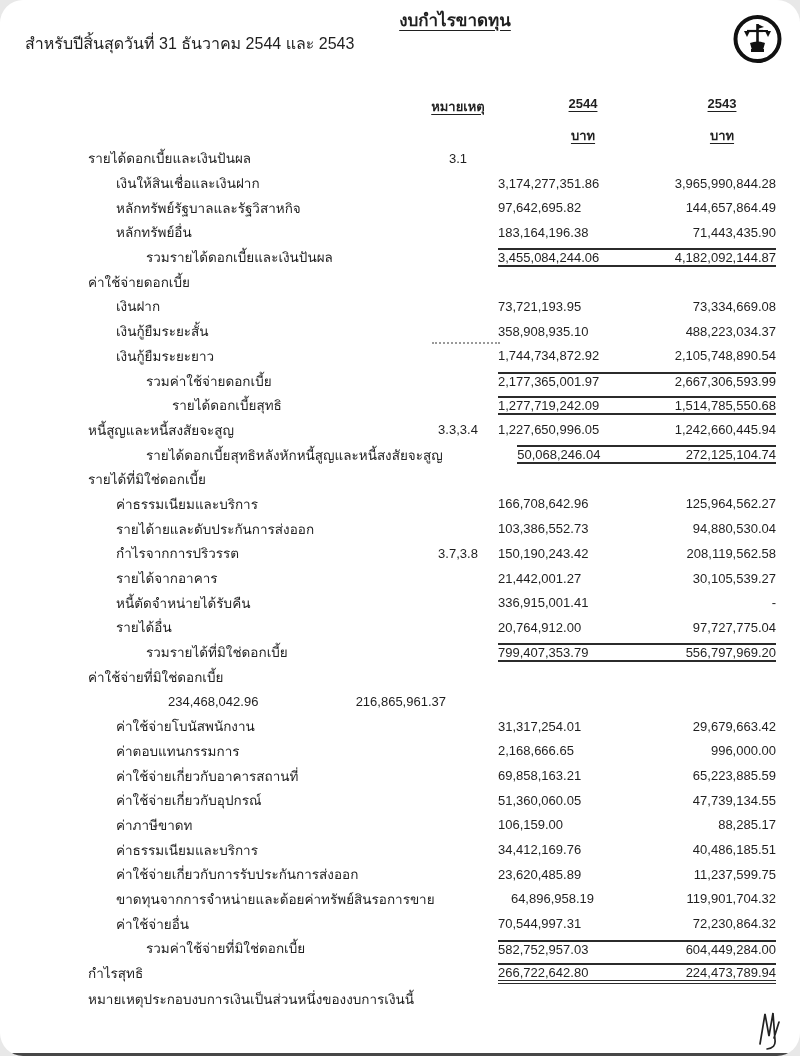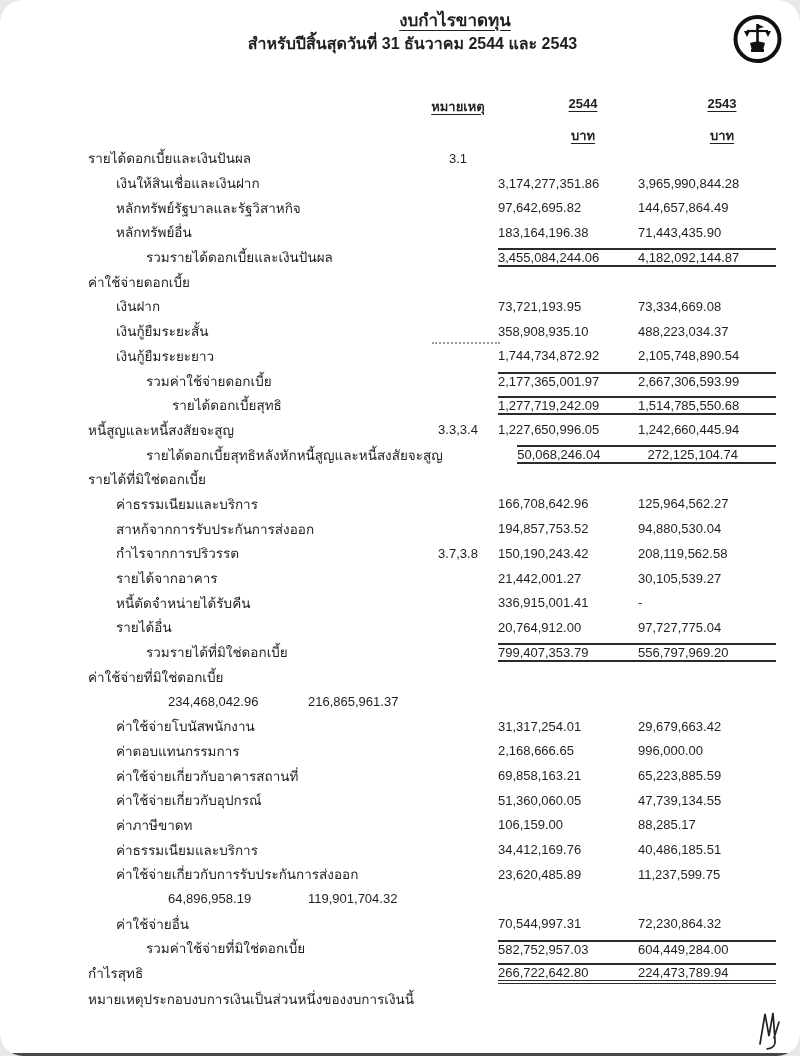--- a/index.html
+++ b/index.html
@@ -23,36 +23,36 @@
   }
   
   .title{
     position:absolute;top:6px;left:0;width:800px;
     text-align:center;padding-left:110px;box-sizing:border-box;
     font-size:17px;font-weight:bold;
   }
   .title span{text-decoration:underline;text-underline-offset:4px;}
   .subtitle{
     position:absolute;top:31px;left:0;width:800px;
-    text-align:center;padding-left:25px;box-sizing:border-box;
-    font-size:16px;font-weight:bold;
+    text-align:left;padding-left:25px;box-sizing:border-box;
+    font-size:16px;font-weight:normal;
   }
   
   .logo{position:absolute;top:13px;right:15px;width:55px;height:55px;}
   
   .table{
     position:absolute;top:96px;left:88px;width:688px;
   }
   .hdr-row{display:flex;height:26px;align-items:flex-start;font-weight:bold;font-size:13.5px;}
   .unit-row{display:flex;height:24px;align-items:flex-end;font-weight:bold;font-size:13.5px;}
   .row{display:flex;height:24.7px;align-items:center;}
   .c-label{flex:1;font-size:13.5px;white-space:nowrap;overflow:visible;}
   .c-note{width:80px;text-align:center;font-size:13px;}
   .c-v1{width:140px;font-size:13px;box-sizing:border-box;}
-  .c-v2{width:138px;text-align:left;font-size:13px;box-sizing:border-box;}
+  .c-v2{width:138px;text-align:right;font-size:13px;box-sizing:border-box;}
   .hdr-row .c-v1,.hdr-row .c-v2,.unit-row .c-v1,.unit-row .c-v2{
     text-align:center;padding-left:30px;
   }
   .u{text-decoration:underline;text-underline-offset:3px;}
   .ind-0 .c-label{padding-left:0;}
   .ind-1 .c-label{padding-left:28px;}
   .ind-2 .c-label{padding-left:58px;}
   .ind-3 .c-label{padding-left:84px;}
   .rt .c-v1,.rt .c-v2{border-top:2px solid var(--rule);}
   .rb1 .c-v1,.rb1 .c-v2{border-bottom:2px solid var(--rule);}
@@ -208,23 +208,23 @@
   </div>
 
   <div class="row ind-1">
     <div class="c-label">ค่าธรรมเนียมและบริการ</div>
     <div class="c-note"></div>
     <div class="c-v1">166,708,642.96</div>
     <div class="c-v2">125,964,562.27</div>
   </div>
 
   <div class="row ind-1">
-    <div class="c-label">สาหก้จากการรับประกันการส่งออก</div>
-    <div class="c-note"></div>
-    <div class="c-v1">194,857,753.52</div>
+    <div class="c-label">รายได้ายและดับประกันการส่งออก</div>
+    <div class="c-note"></div>
+    <div class="c-v1">103,386,552.73</div>
     <div class="c-v2">94,880,530.04</div>
   </div>
 
   <div class="row ind-1">
     <div class="c-label">กำไรจากการปริวรรต</div>
     <div class="c-note">3.7,3.8</div>
     <div class="c-v1">150,190,243.42</div>
     <div class="c-v2">208,119,562.58</div>
   </div>
 
@@ -312,20 +312,21 @@
   </div>
 
   <div class="row ind-1">
     <div class="c-label">ค่าใช้จ่ายเกี่ยวกับการรับประกันการส่งออก</div>
     <div class="c-note"></div>
     <div class="c-v1">23,620,485.89</div>
     <div class="c-v2">11,237,599.75</div>
   </div>
 
   <div class="row ind-1">
+    <div class="c-label">ขาดทุนจากการจำหน่ายและด้อยค่าทรัพย์สินรอการขาย</div>
     <div class="c-note"></div>
     <div class="c-v1">64,896,958.19</div>
     <div class="c-v2">119,901,704.32</div>
   </div>
 
   <div class="row ind-1">
     <div class="c-label">ค่าใช้จ่ายอื่น</div>
     <div class="c-note"></div>
     <div class="c-v1">70,544,997.31</div>
     <div class="c-v2">72,230,864.32</div>

